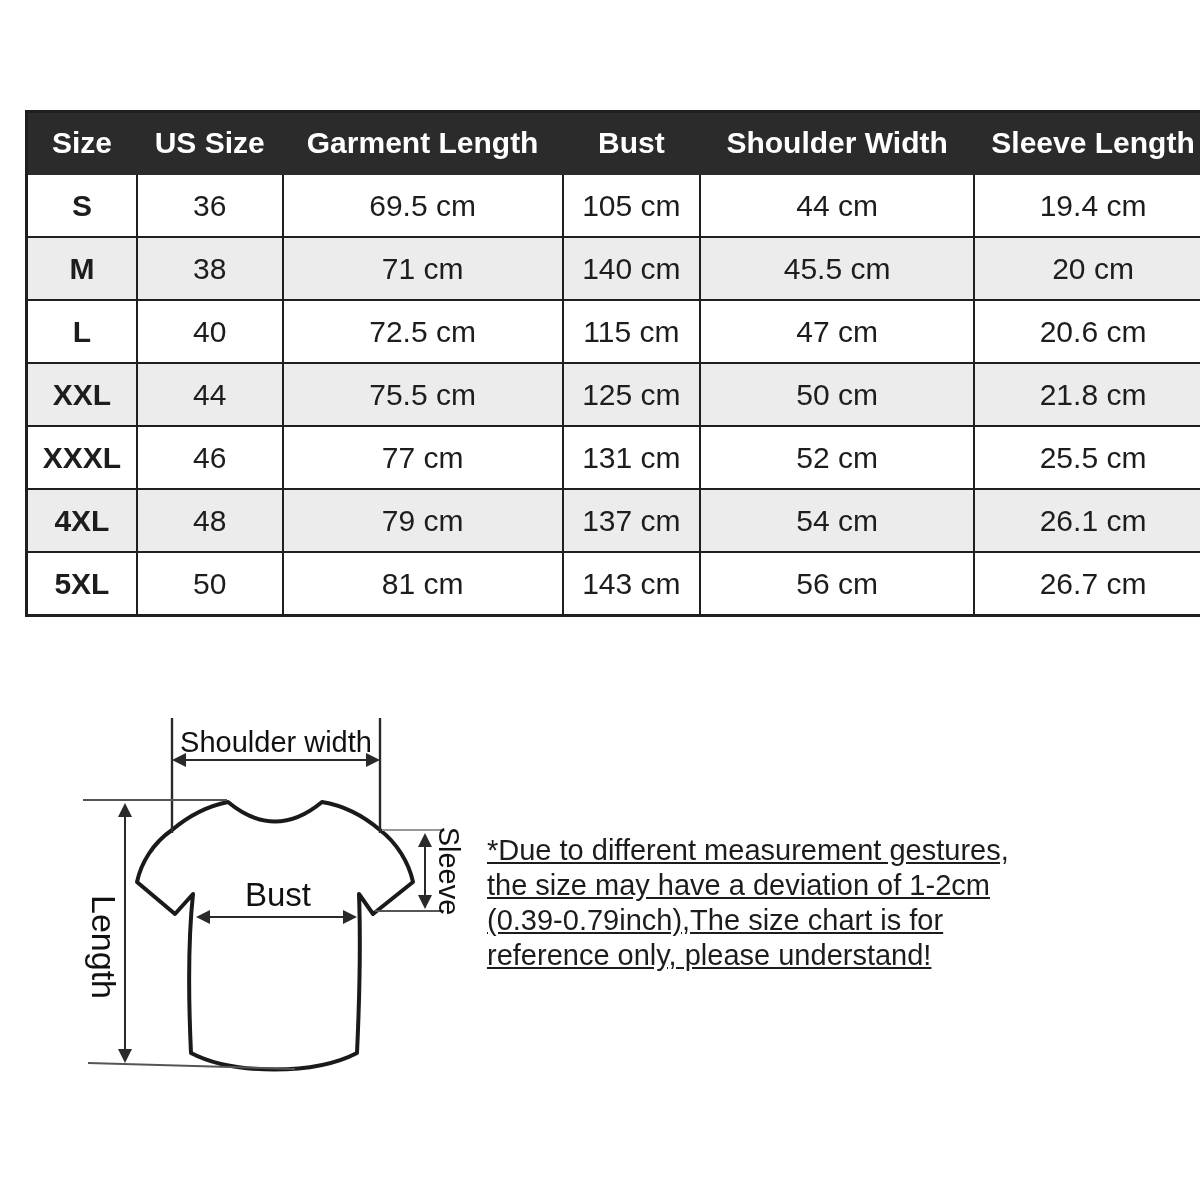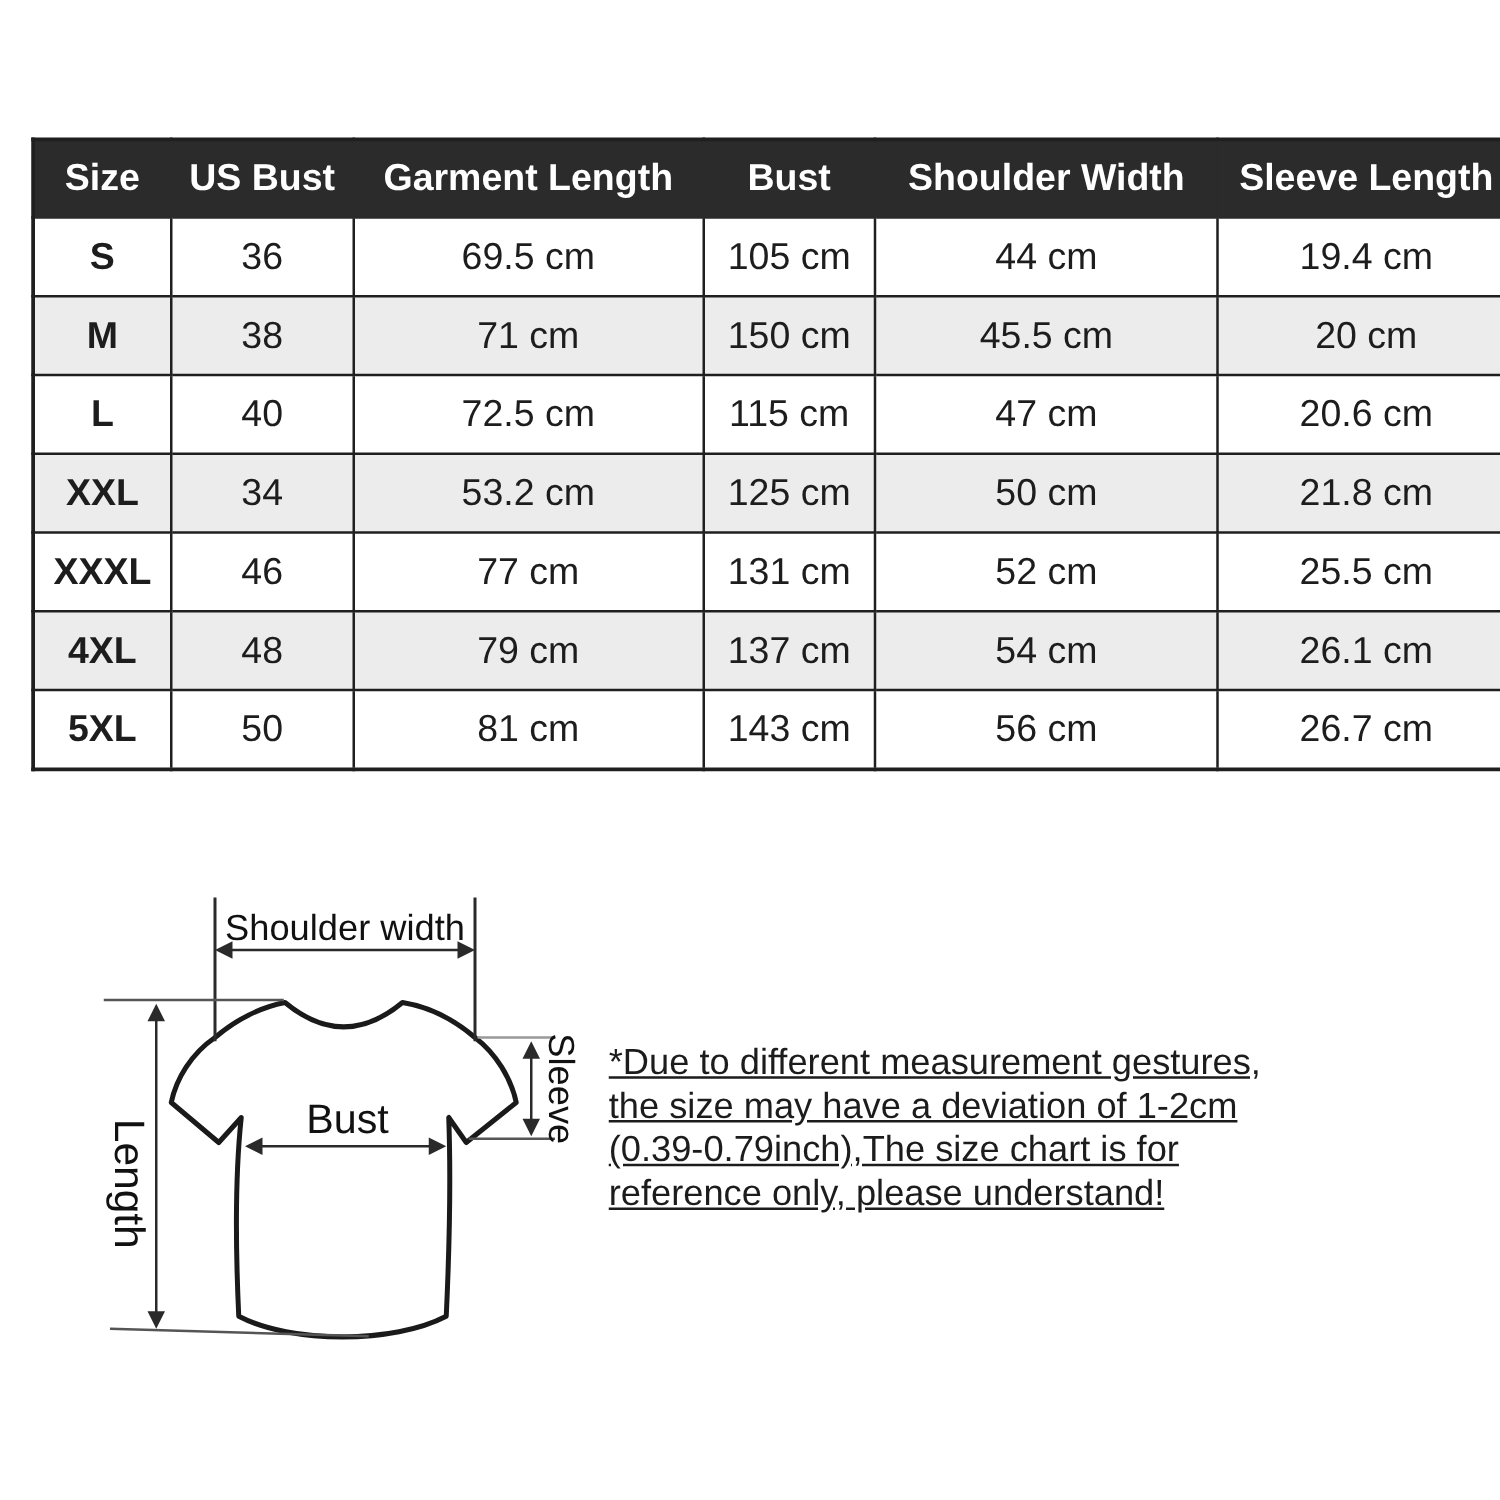--- a/index.html
+++ b/index.html
@@ -74,56 +74,56 @@
       <col class="c-size">
         <col class="c-ussize">
         <col class="c-length">
       <col class="c-bust">
         <col class="c-shoulder">
         <col class="c-sleeve">
     </colgroup>
     <thead>
       <tr>
         <th>Size</th>
-        <th>US Bust</th>
+        <th>US Size</th>
         <th>Garment Length</th>
         <th>Bust</th>
         <th>Shoulder Width</th>
         <th>Sleeve Length</th>
       </tr>
     </thead>
     <tbody>
       <tr>
         <td class="size-col">S</td>
         <td>36</td>
         <td>69.5 cm</td>
         <td>105 cm</td>
         <td>44 cm</td>
         <td>19.4 cm</td>
       </tr>
       <tr>
         <td class="size-col">M</td>
         <td>38</td>
         <td>71 cm</td>
-        <td>150 cm</td>
+        <td>140 cm</td>
         <td>45.5 cm</td>
         <td>20 cm</td>
       </tr>
       <tr>
         <td class="size-col">L</td>
         <td>40</td>
         <td>72.5 cm</td>
         <td>115 cm</td>
         <td>47 cm</td>
         <td>20.6 cm</td>
       </tr>
       <tr>
         <td class="size-col">XXL</td>
-        <td>34</td>
-        <td>53.2 cm</td>
+        <td>44</td>
+        <td>75.5 cm</td>
         <td>125 cm</td>
         <td>50 cm</td>
         <td>21.8 cm</td>
       </tr>
       <tr>
         <td class="size-col">XXXL</td>
         <td>46</td>
         <td>77 cm</td>
         <td>131 cm</td>
         <td>52 cm</td>

